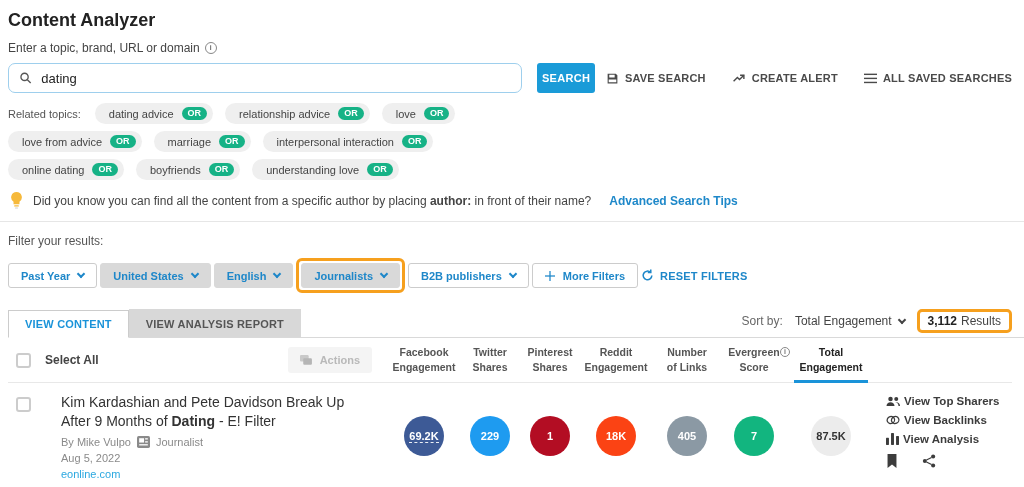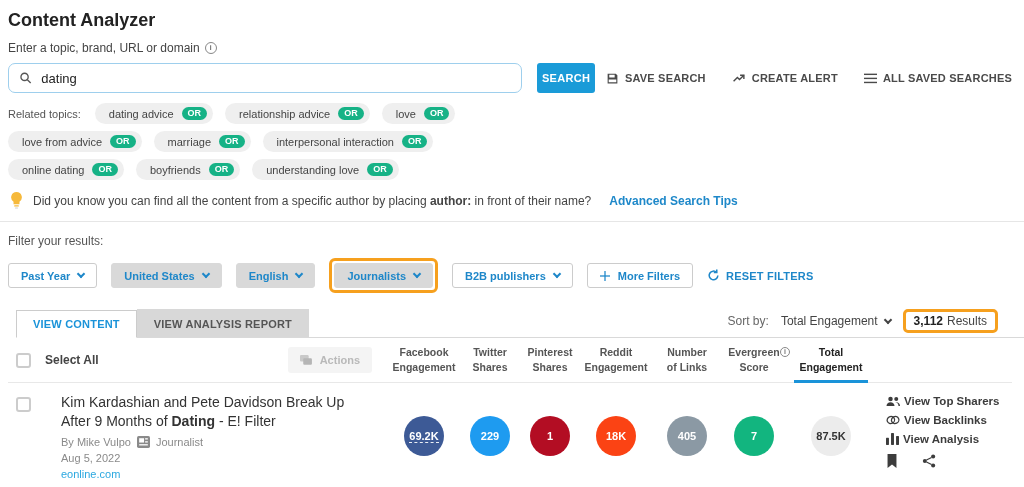--- a/index.html
+++ b/index.html
@@ -40,34 +40,34 @@
   .chip .or { background:#16b286; color:#fff; font-size:9px; font-weight:700; border-radius:9px;
               padding:2px 6px; line-height:1; }
 
   
   .tip-row { display:flex; align-items:center; gap:10px; font-size:12px; color:#444; margin:4px 0 12px 2px; }
   .tip-link { color:#1e88c9; font-weight:700; margin-left:8px; cursor:pointer; }
   .divider { border:none; border-top:1px solid #e6e6e6; margin:0 -12px 12px -8px; }
 
   
   .filter-label { font-size:12px; color:#555; margin-bottom:10px; }
-  .filter-row { display:flex; align-items:center; gap:14px; margin-bottom:16px; }
+  .filter-row { display:flex; align-items:center; gap:3px; margin-bottom:16px; }
   .fbtn { display:inline-flex; align-items:center; gap:8px; height:25px; padding:0 12px; border-radius:3px;
           font-size:11px; font-weight:700; color:#1e87c9; cursor:pointer; white-space:nowrap;
           background:#fff; border:1px solid #ccc; }
   .fbtn.filled { background:#d9d9d9; border-color:#d9d9d9; }
   .chev { display:inline-block; width:6px; height:6px; border-right:2px solid currentColor;
           border-bottom:2px solid currentColor; transform:rotate(45deg); margin-top:-3px; }
   .hl-orange { display:inline-flex; border:3px solid #f6a01e; border-radius:6px; padding:2px; }
   .reset-btn { display:inline-flex; align-items:center; gap:6px; font-size:11px; font-weight:700;
                color:#1e87c9; cursor:pointer; background:none; border:none; letter-spacing:.2px;
                font-family:"Liberation Sans", sans-serif; }
 
   
-  .tabs-row { display:flex; align-items:flex-end; border-bottom:1px solid #d9d9d9; margin:0 -12px 0 8px; padding-right:26px; }
+  .tabs-row { display:flex; align-items:flex-end; border-bottom:1px solid #d9d9d9; margin:0 -12px 0 0; padding-right:12px; }
   .tab { height:28px; display:flex; align-items:center; padding:0 16px; font-size:11px; font-weight:700;
          cursor:pointer; letter-spacing:.2px; }
   .tab.active { background:#fff; color:#1a93d9; border:1px solid #ccc; border-bottom:1px solid #fff;
                 margin-bottom:-1px; }
   .tab.inactive { background:#d8d8d8; color:#555; border:1px solid #d8d8d8; border-bottom:none; }
   .sort-area { margin-left:auto; display:flex; align-items:center; gap:12px; padding-bottom:4px; }
   .sort-label { font-size:12px; color:#666; }
   .sort-value { font-size:12px; color:#444; display:inline-flex; align-items:center; gap:7px; cursor:pointer; }
   .results-box { border:3px solid #f6a01e; border-radius:5px; padding:2px 8px; font-size:12px; color:#444;
                  display:inline-flex; gap:4px; }

